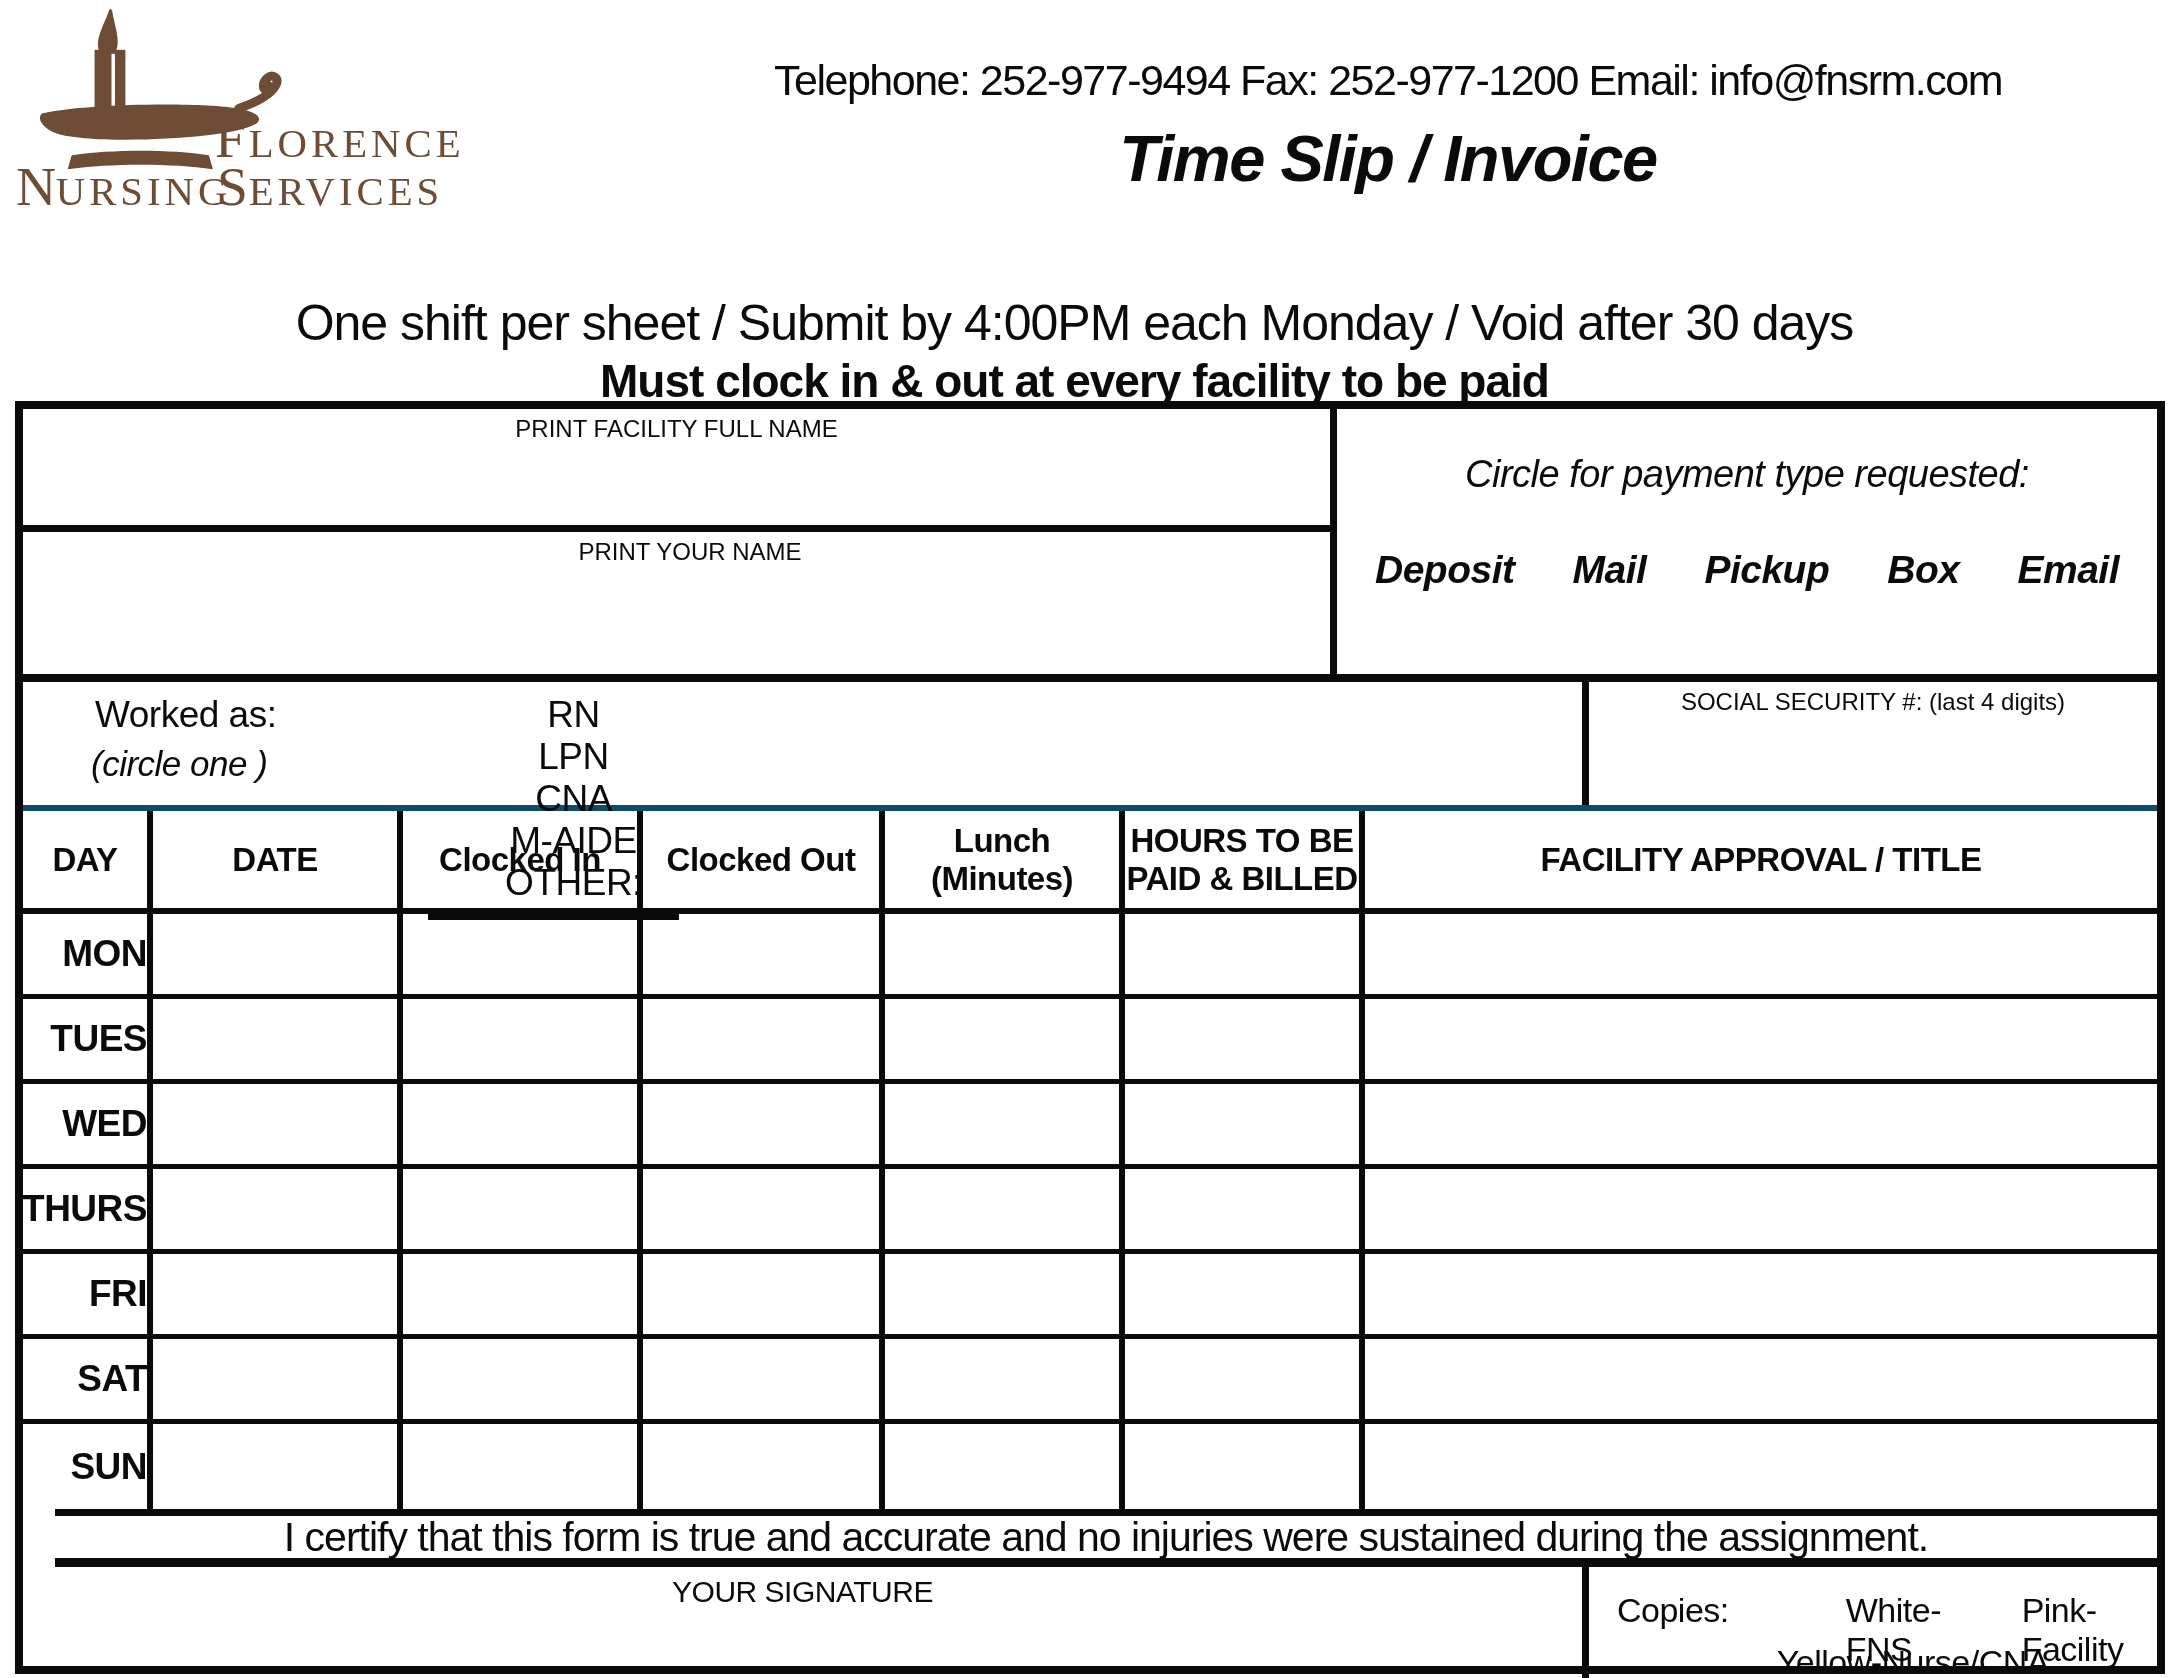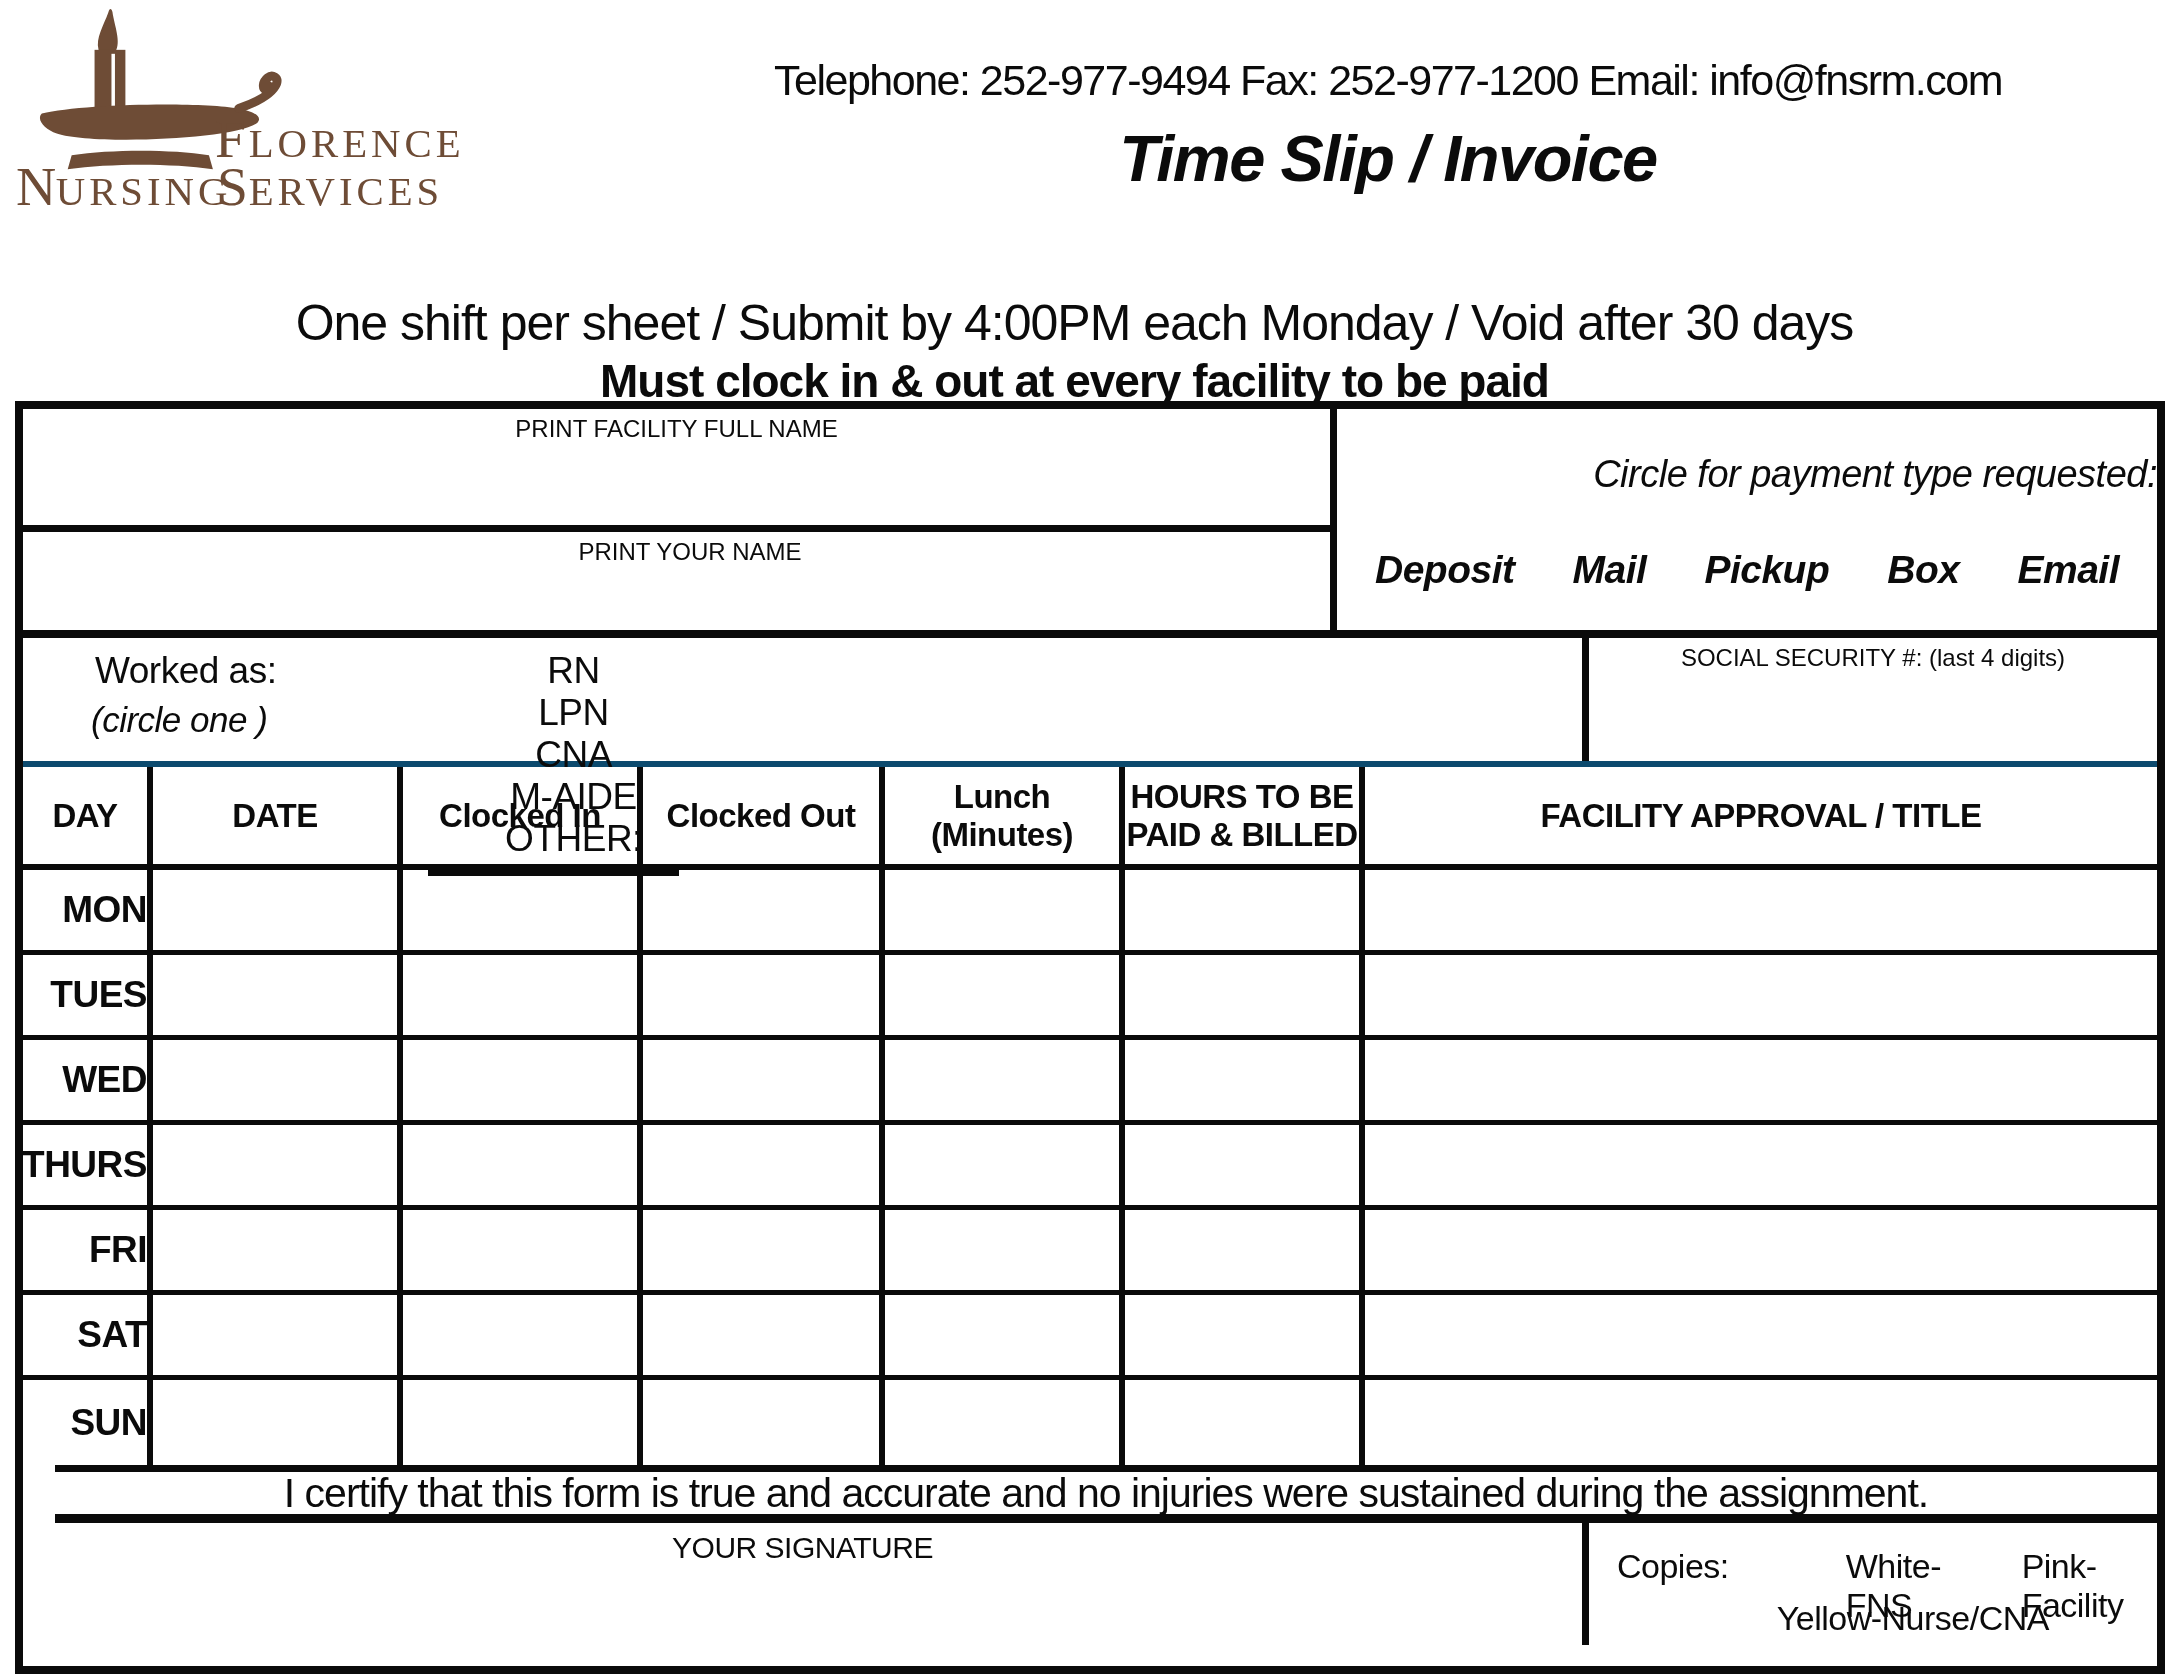--- a/index.html
+++ b/index.html
@@ -13,26 +13,26 @@
   .hdr-contact  { margin-top:56px; font-size:43px; letter-spacing:-1.5px; }
   .hdr-title    { margin-top:16px; font-size:65px; font-weight:bold; letter-spacing:-1.5px;font-style:italic; }
   #sub-block { left:0; top:294px; width:2149px; text-align:center; }
   .hdr-subtitle { font-size:50px; letter-spacing:-1px; font-weight:normal; }
   .hdr-notice   { margin-top:2px; font-size:46px; font-weight:bold; letter-spacing:-1px; }
 
   
   #form-table { left:15px; top:401px; width:2150px; height:1273px; border:8px solid #0a0a0a; background:#fff; }
 
   .sec { position:relative; width:100%; }
-  #sec-names { height:229px; border-bottom:8px solid #0a0a0a; display:flex; }
+  #sec-names { height:273px; border-bottom:8px solid #0a0a0a; display:flex; }
   #names-left { width:1314px; border-right:7px solid #0a0a0a; }
   .name-cell-1 { height:123px; border-bottom:7px solid #0a0a0a; text-align:center; }
   .name-cell-2 { height:117px; text-align:center;margin-left:27px; }
   .small-label { display:inline-block; margin-top:6px; font-size:24px; letter-spacing:0; }
-  #names-right { flex:1; position:relative; text-align:right; }
+  #names-right { flex:1; position:relative; text-align:center; }
   .pay-prompt { margin-top:44px; font-size:38px; font-style:italic; letter-spacing:-0.5px; }
   .pay-options { margin-top:52px; display:flex; justify-content:center; gap:58px; font-size:39px; font-weight:bold; font-style:italic; letter-spacing:-0.5px; }
 
   #sec-worked { height:129px; border-bottom:6px solid #0c4a6e; display:flex; }
   #worked-left { width:1566px; border-right:7px solid #0a0a0a; position:relative; }
   .worked-label { position:absolute; left:72px; top:12px; font-size:37px; letter-spacing:-0.5px; }
   .worked-sub   { position:absolute; left:68px; top:62px; font-size:35px; font-style:italic; letter-spacing:-0.5px; }
   .role-row { position:absolute; left:445px; top:12px; height:70px; display:flex; align-items:center; font-size:37px; letter-spacing:-0.5px;flex-direction:column; }
   .other-blank { display:inline-block; width:251px; height:40px; border-bottom:6px solid #0a0a0a; margin-left:-40px; transform:translateY(10px); }
   #worked-right { flex:1; text-align:center; position:relative; }

